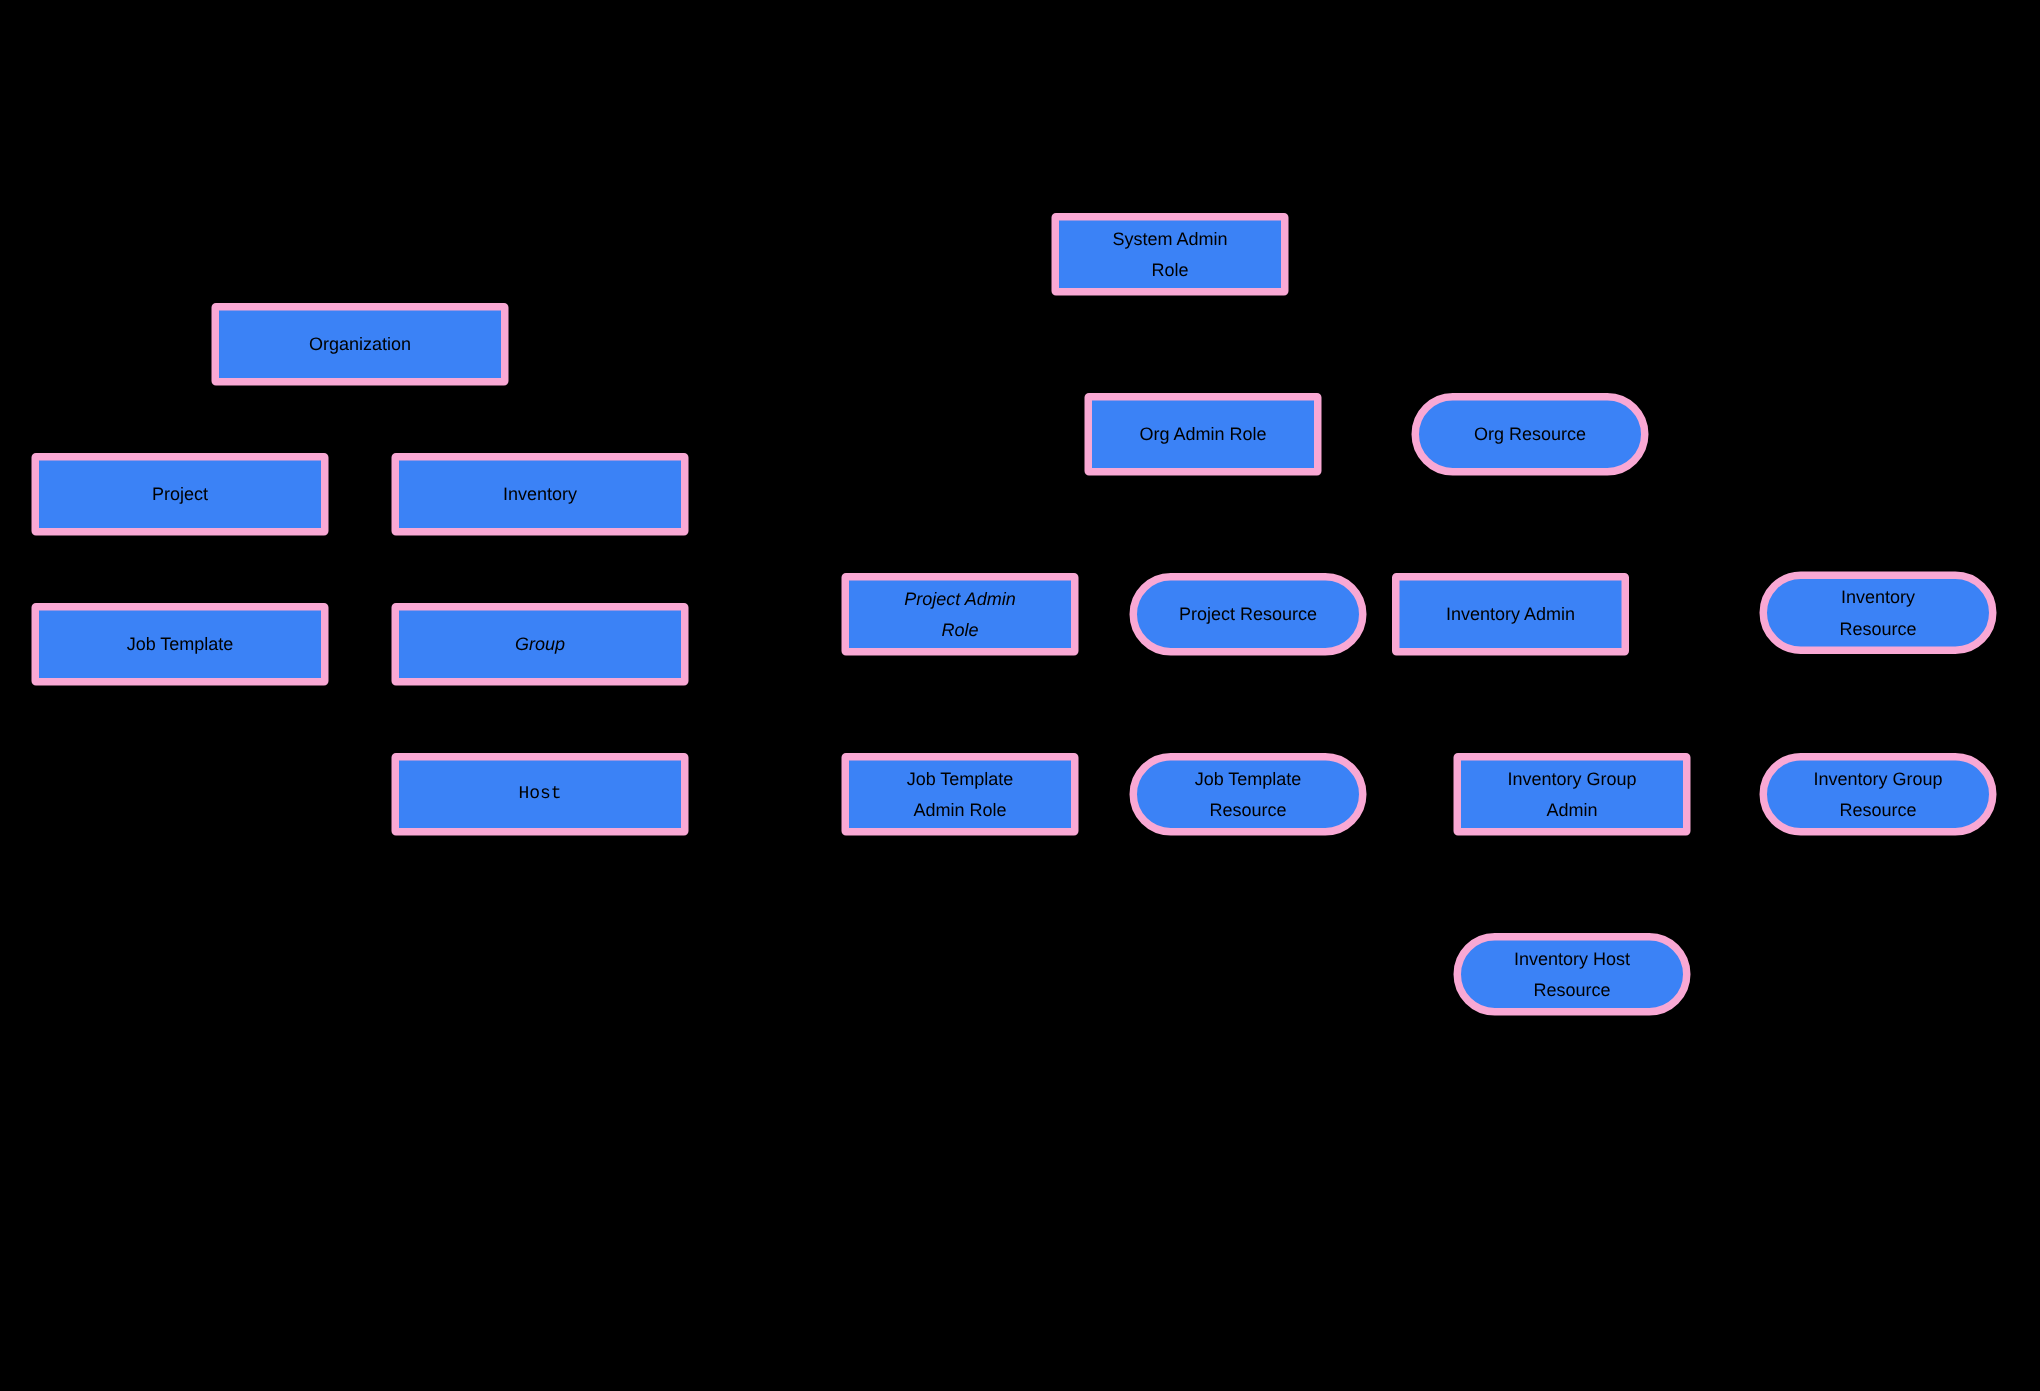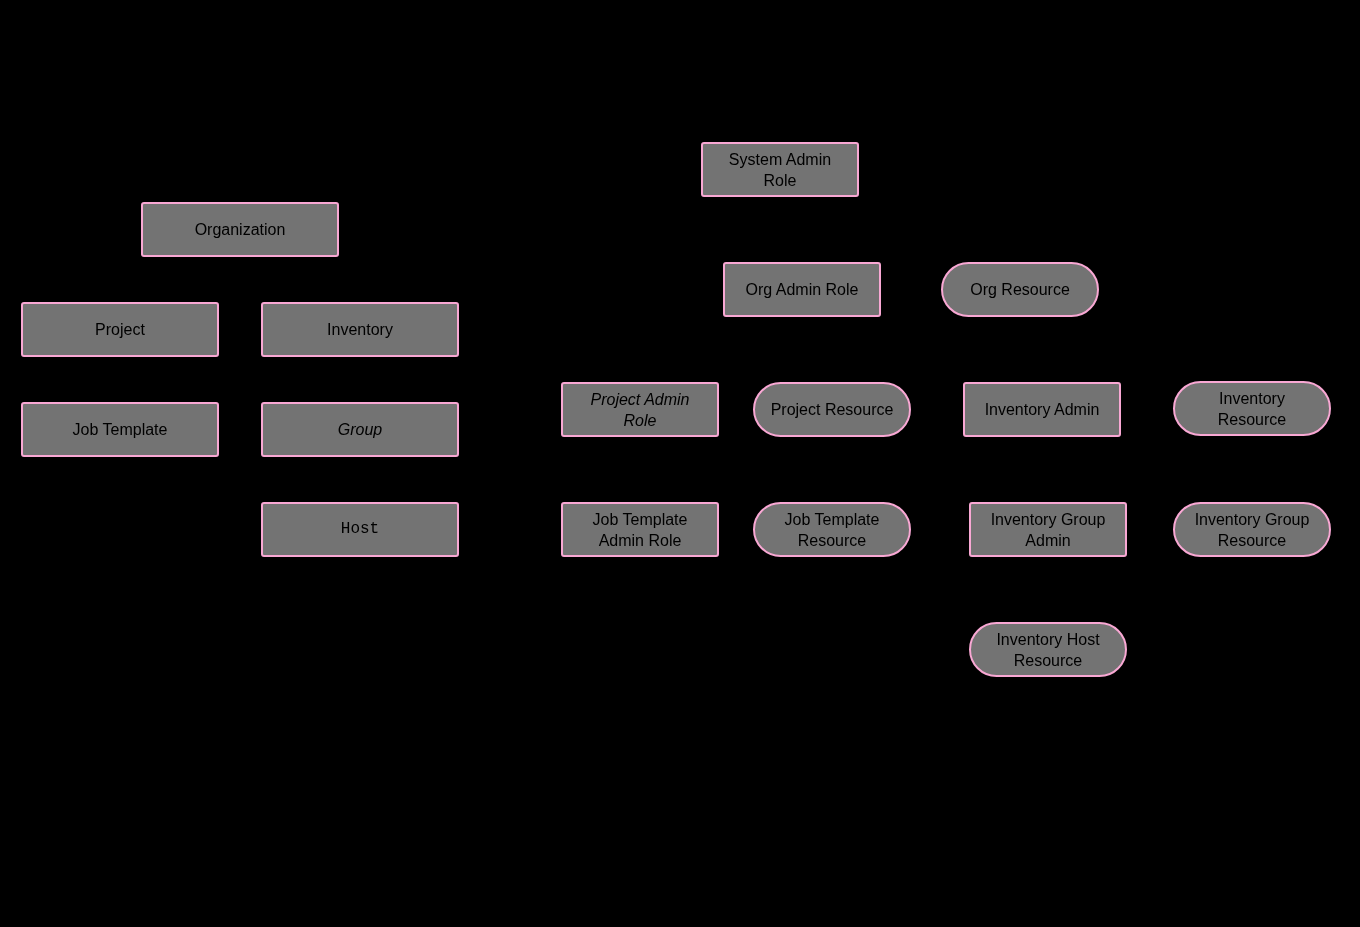--- a/index.html
+++ b/index.html
@@ -15,29 +15,29 @@
   }
   .canvas {
     position: relative;
     width: 1360px;
     height: 927px;
     background: #000000;
   }
   .node {
     position: absolute;
     box-sizing: border-box;
-    background: #737373;
+    background: #3b82f6;
     color: #000000;
-    border: 2px solid #f9a8d4;
+    border: 5px solid #f9a8d4;
     display: flex;
     align-items: center;
     justify-content: center;
     text-align: center;
     white-space: pre-line;
-    font-size: 16px;
+    font-size: 12px;
     line-height: 21px;
   }
   .rect {
     border-radius: 3px;
   }
   .pill {
     border-radius: 28px;
   }
   .w-lg { width: 198px; height: 55px; }
   .w-sm { width: 158px; height: 55px; }
@@ -64,21 +64,21 @@
 
   <div class="node rect w-sm" style="left:723px; top:262px;">Org Admin Role</div>
 
   <div class="node pill w-sm" style="left:941px; top:262px;">Org Resource</div>
 
   <div class="node rect w-sm" style="left:561px; top:382px;font-style:italic;">Project Admin
 Role</div>
 
   <div class="node pill w-sm" style="left:753px; top:382px;">Project Resource</div>
 
-  <div class="node rect w-sm" style="left:963px; top:382px;">Inventory Admin</div>
+  <div class="node rect w-sm" style="left:928px; top:382px;">Inventory Admin</div>
 
   <div class="node pill w-sm" style="left:1173px; top:381px;">Inventory
 Resource</div>
 
   <div class="node rect w-sm" style="left:561px; top:502px;">Job Template
 Admin Role</div>
 
   <div class="node pill w-sm" style="left:753px; top:502px;">Job Template
 Resource</div>
 

